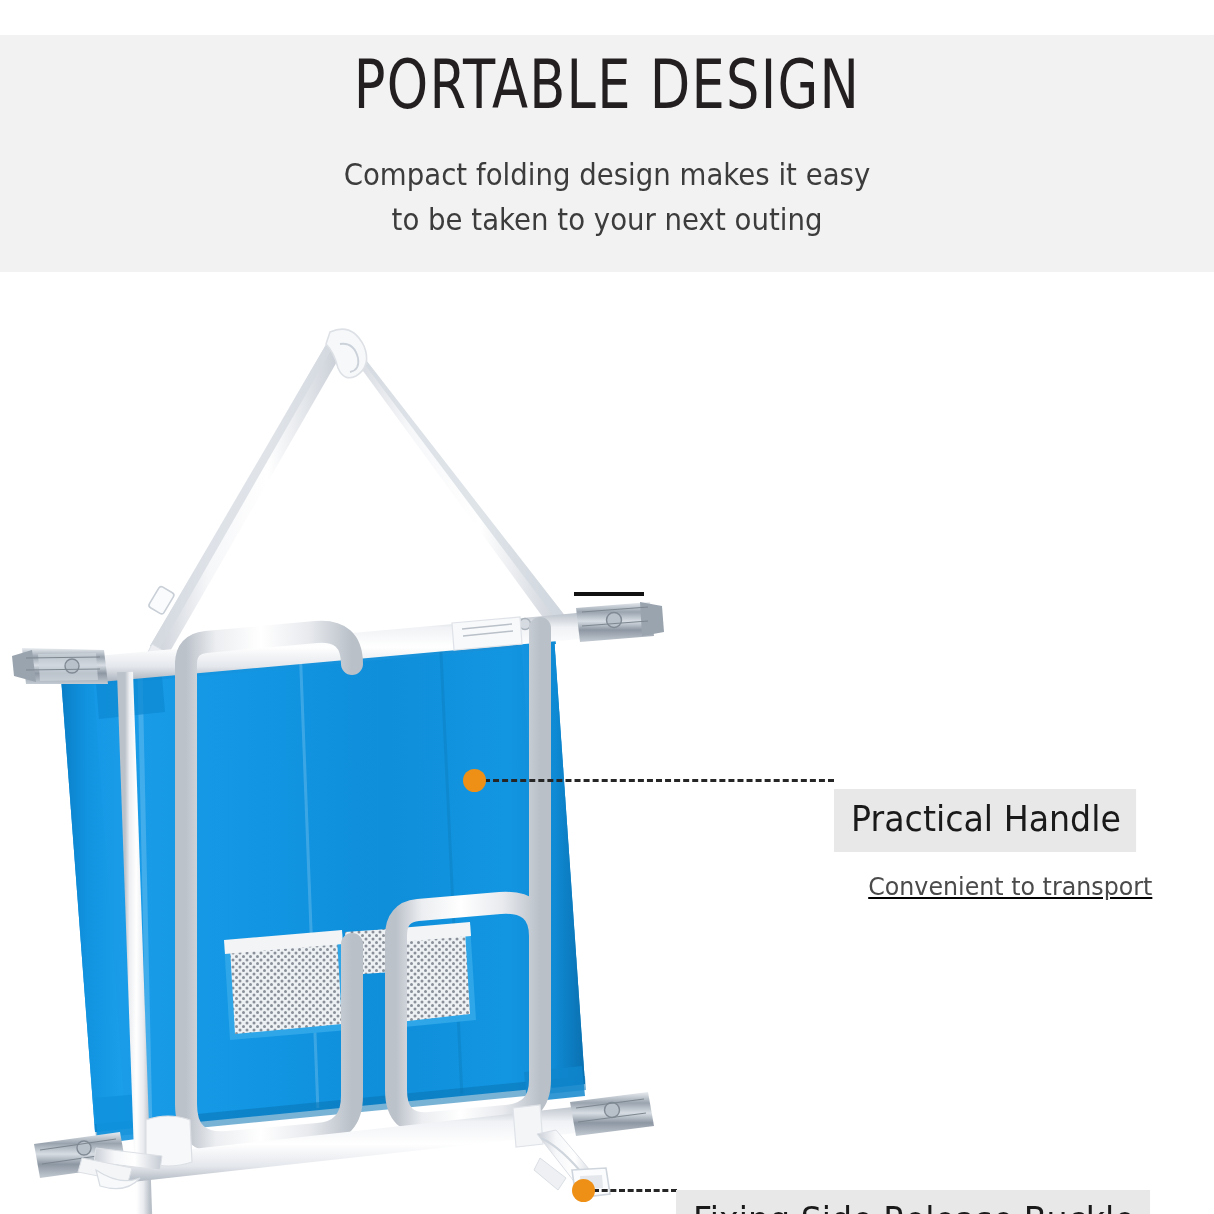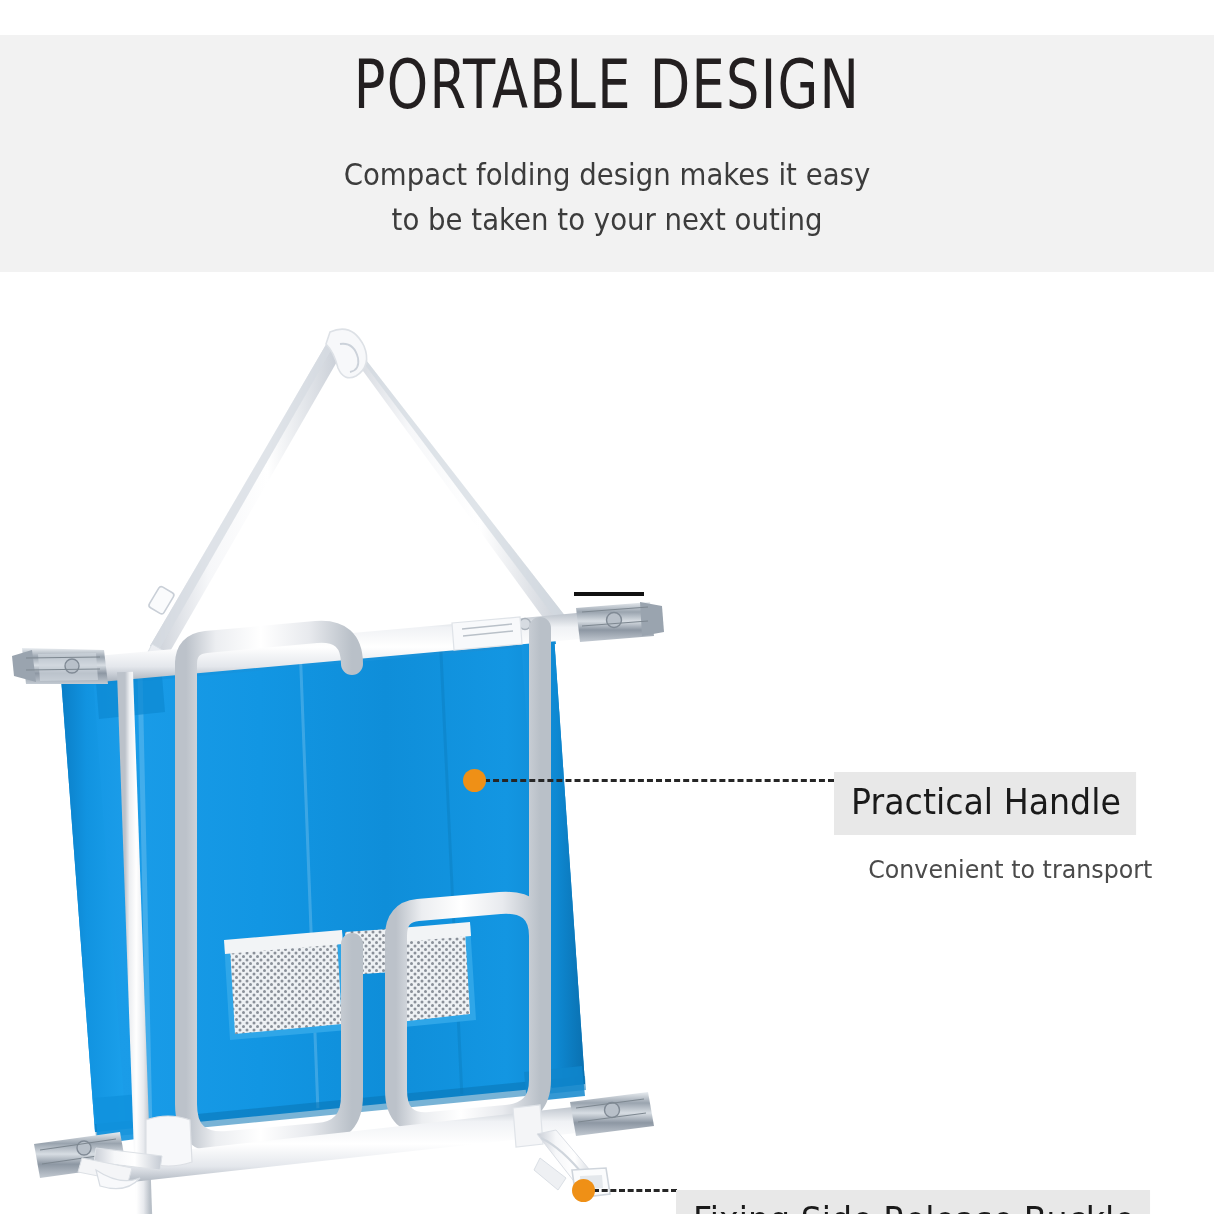--- a/index.html
+++ b/index.html
@@ -85,21 +85,21 @@
     display: block;
     color: #4a4a4a;
     font-size: 25px;
     line-height: 1.0;
     padding-top: 22px;
     white-space: nowrap;
     font-weight: 400;
     transform: scaleX(0.95);
     transform-origin: left top;
   }
-  #callout-handle { left: 834px; top: 500px; }
+  #callout-handle { left: 834px; top: 517px; text-decoration: underline; }
   #callout-handle .callout-sub { padding-left: 36px; }
   #callout-buckle { left: 676px; top: 918px; }
 
   .dot {
     position: absolute;
     width: 23px; height: 23px;
     border-radius: 50%;
     background: #ef9016;
   }
   #dot-handle { left: 463px; top: 497px; }

